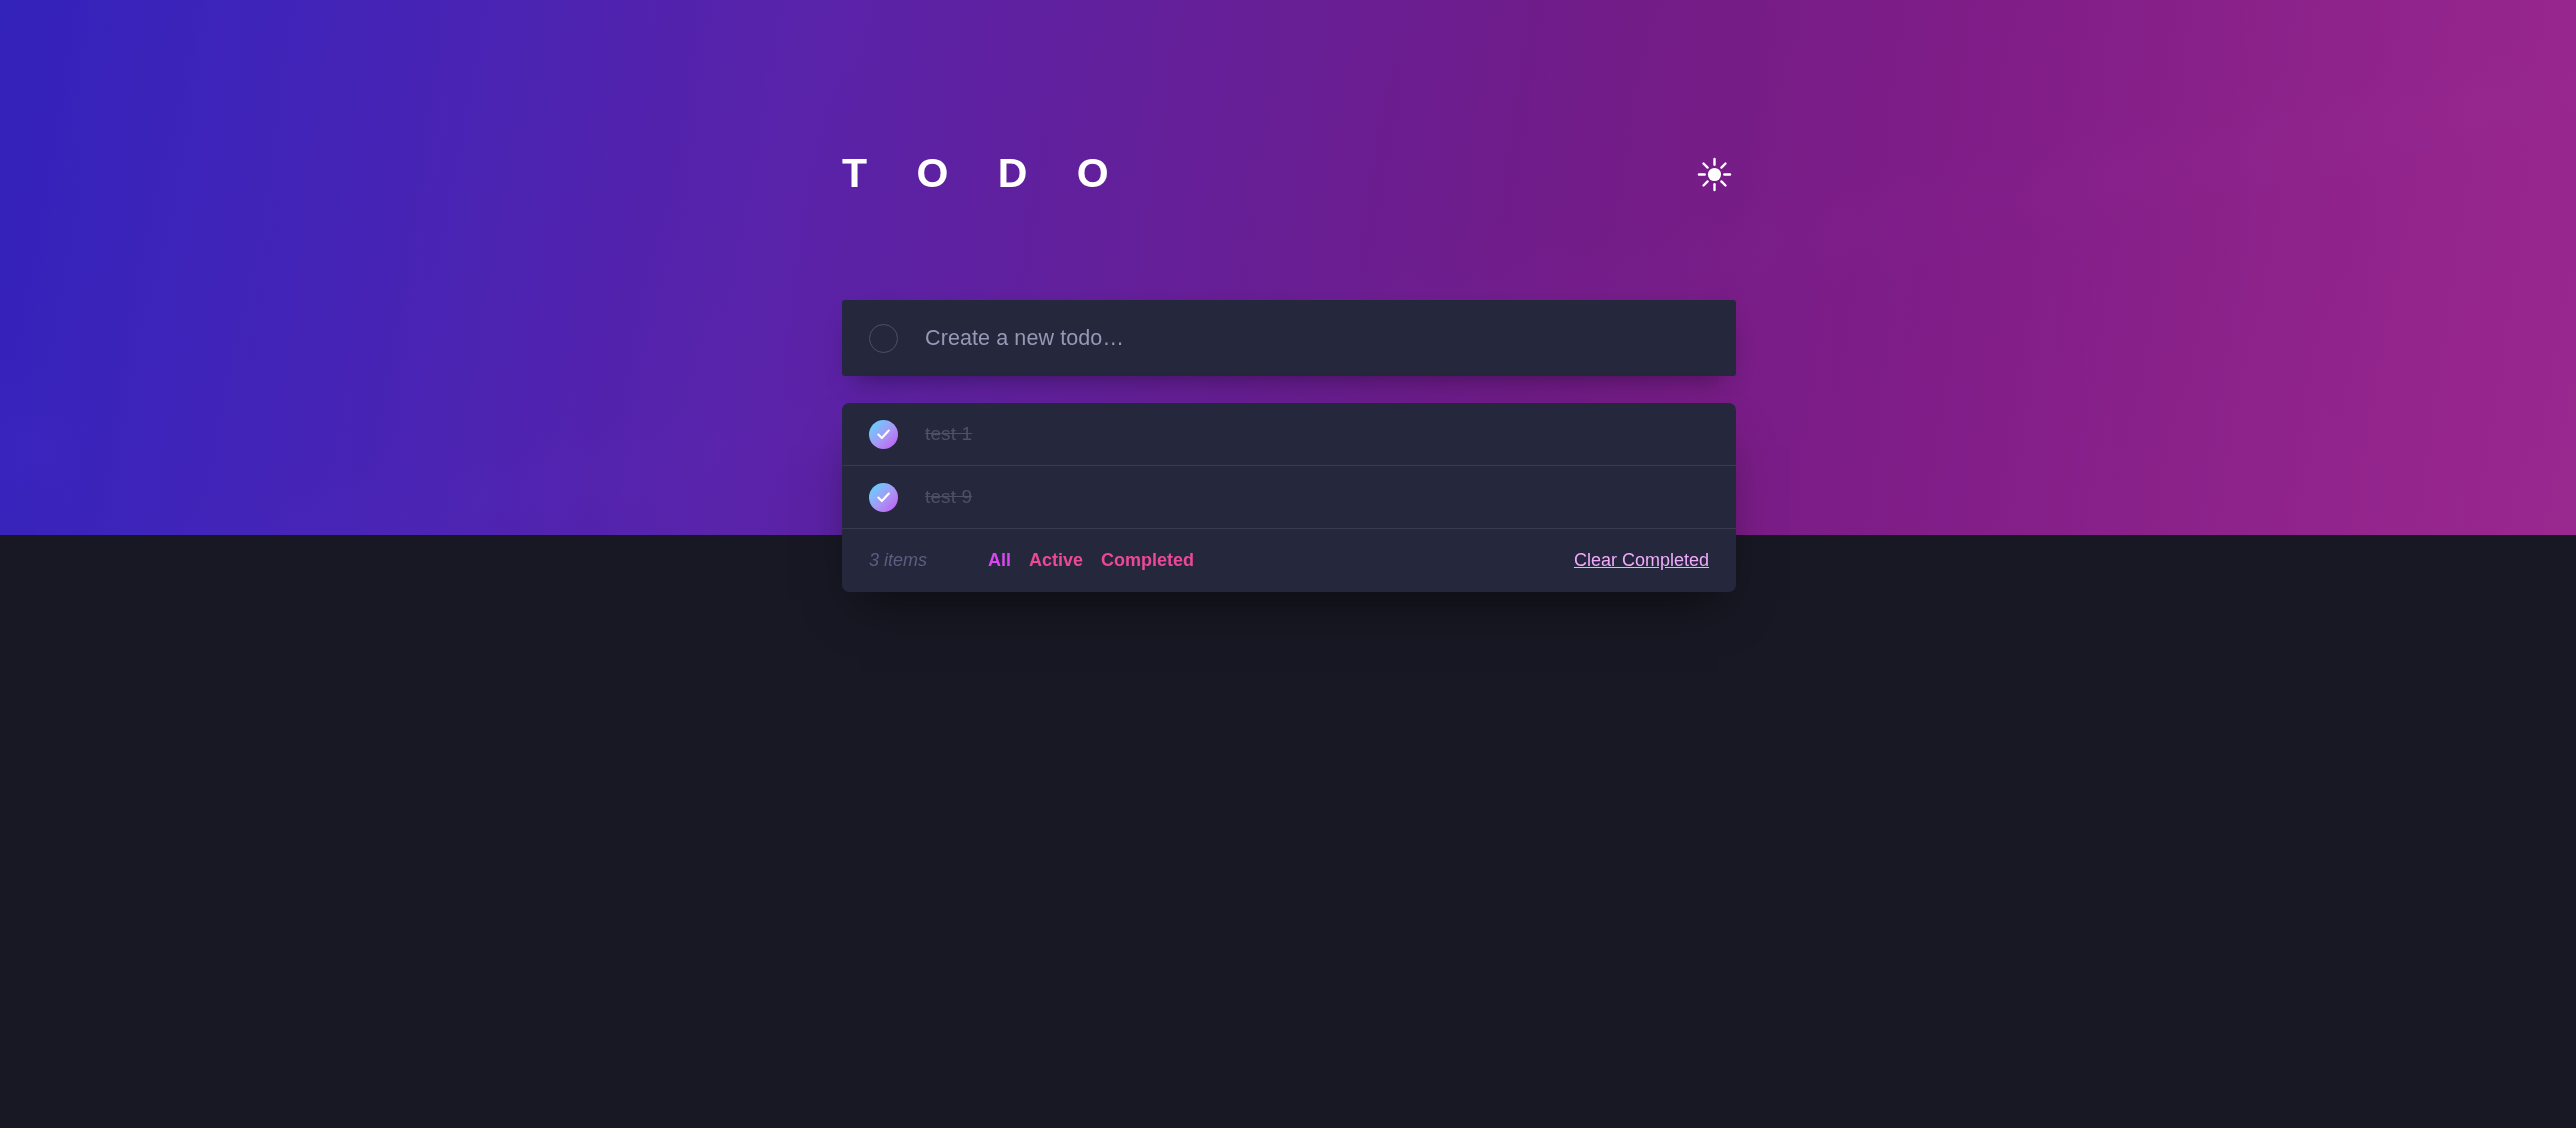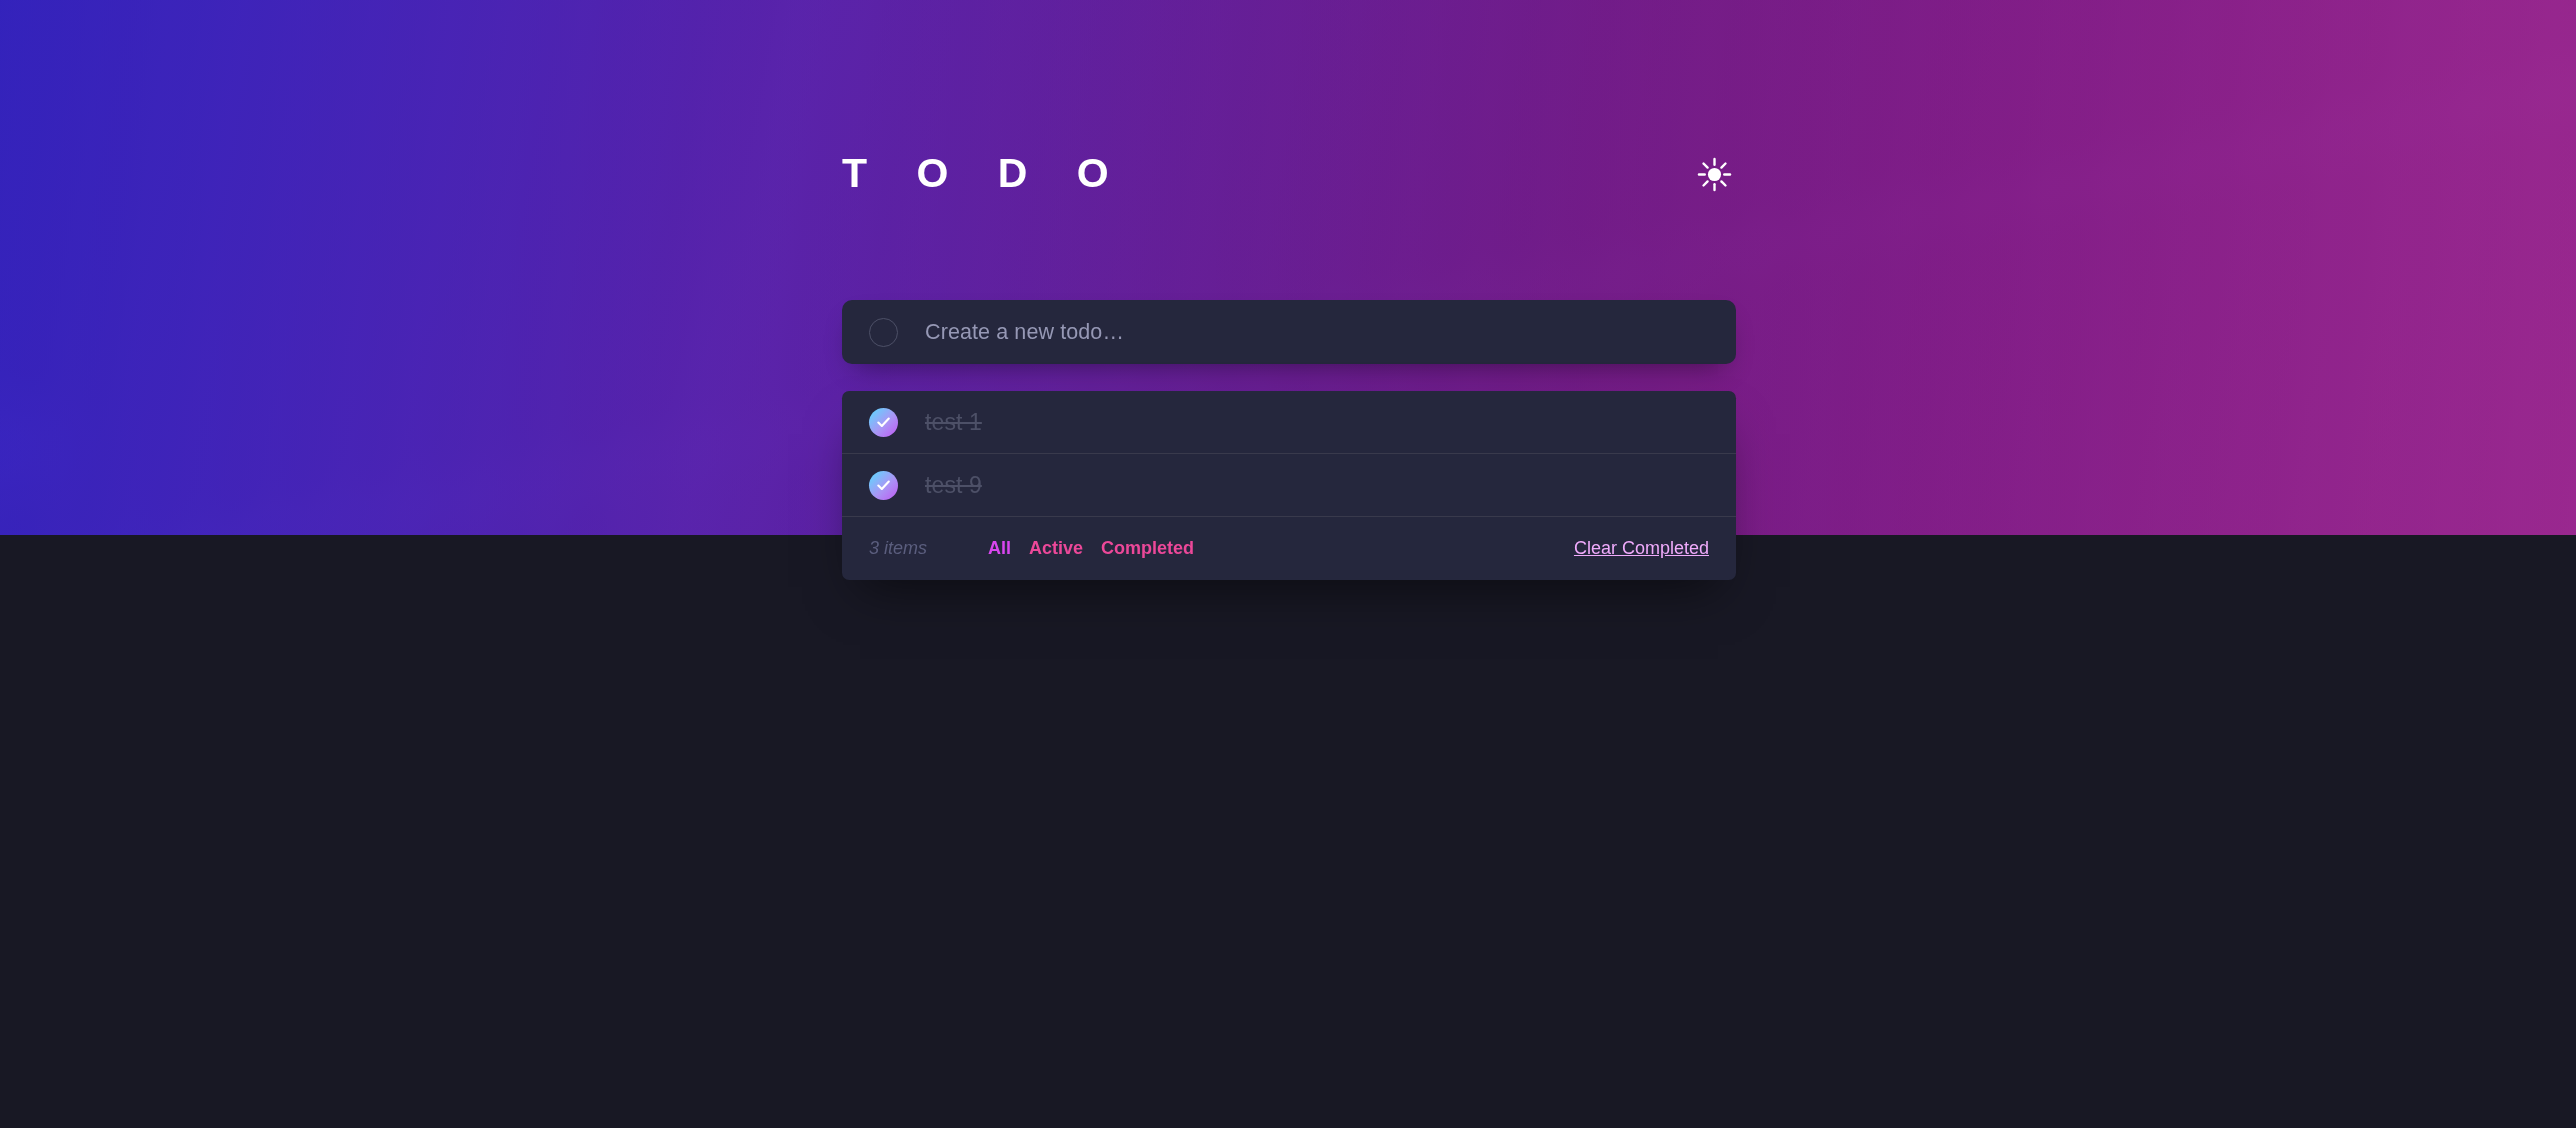--- a/index.html
+++ b/index.html
@@ -110,23 +110,23 @@
     height: 39px;
     position: relative;
     cursor: pointer;
     margin-top: 1.8px;
     margin-right: 1.8px;
   }
   .theme-toggle svg { display:block; width:39px; height:39px; }
 
   
   .new-todo {
-    height: 64px;
+    height: 76px;
     background: #25273D;
-    border-radius: 10px;
+    border-radius: 3px;
     display: flex;
     align-items: center;
     padding: 0 27px;
     box-shadow: 0 12.5px 29px -12.5px rgba(0,0,0,0.45);
   }
 
   .circle {
     width: 29px;
     height: 29px;
     border-radius: 50%;
@@ -179,21 +179,21 @@
   }
   .check.done {
     border: none;
     background: linear-gradient(135deg, #57DDFF 0%, #A996F5 55%, #C058F3 100%);
   }
   .check .tick { display: none; }
   .check.done .tick { display: block; }
 
   .todo-label {
     margin-left: 27px;
-    font-size: 23px;
+    font-size: 19px;
     color: #C8CBE7;
     letter-spacing: 0.1px;
     user-select: none;
   }
   .todo-row.completed .todo-label {
     color: #4D5067;
     text-decoration: line-through;
   }
 
   

